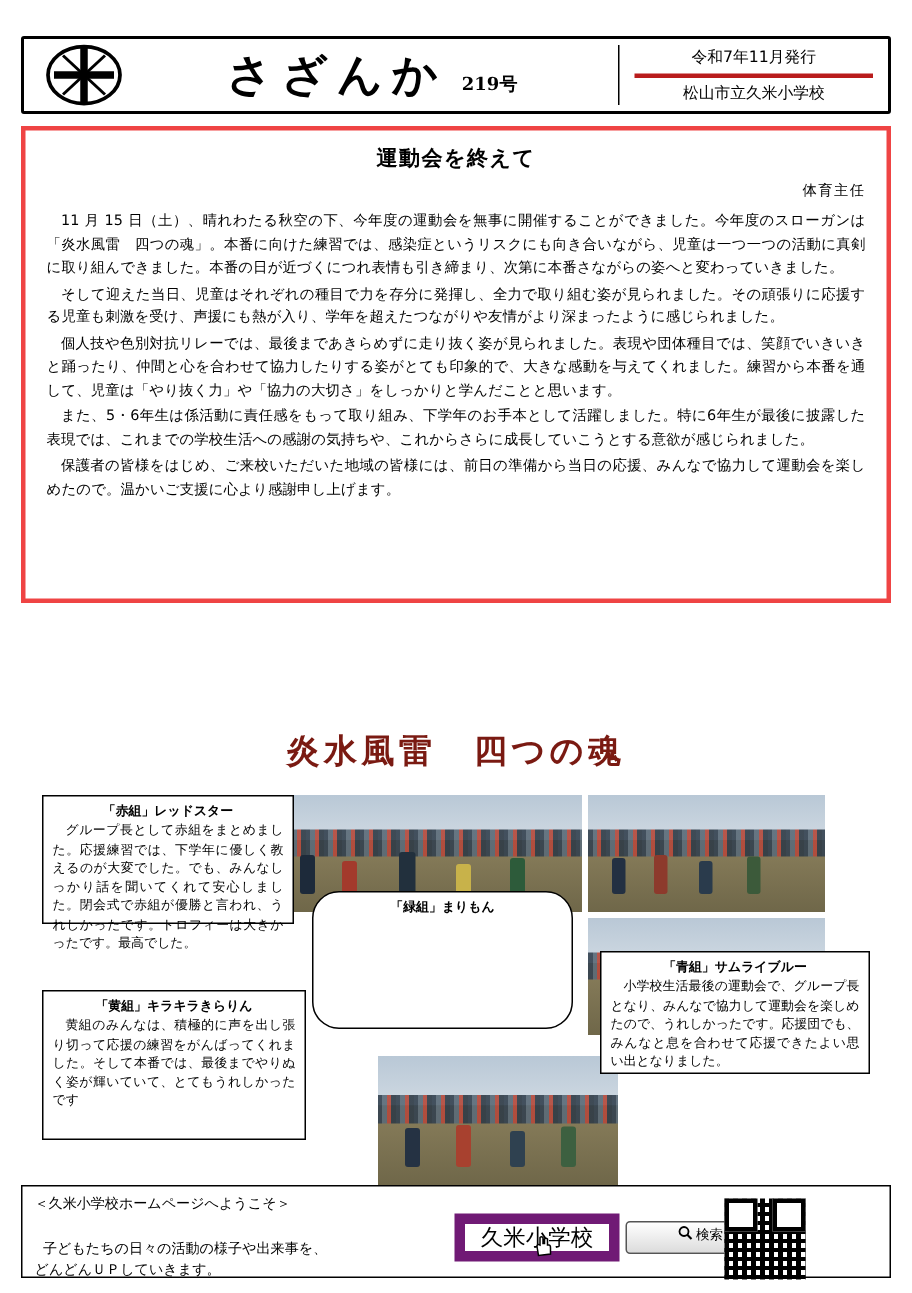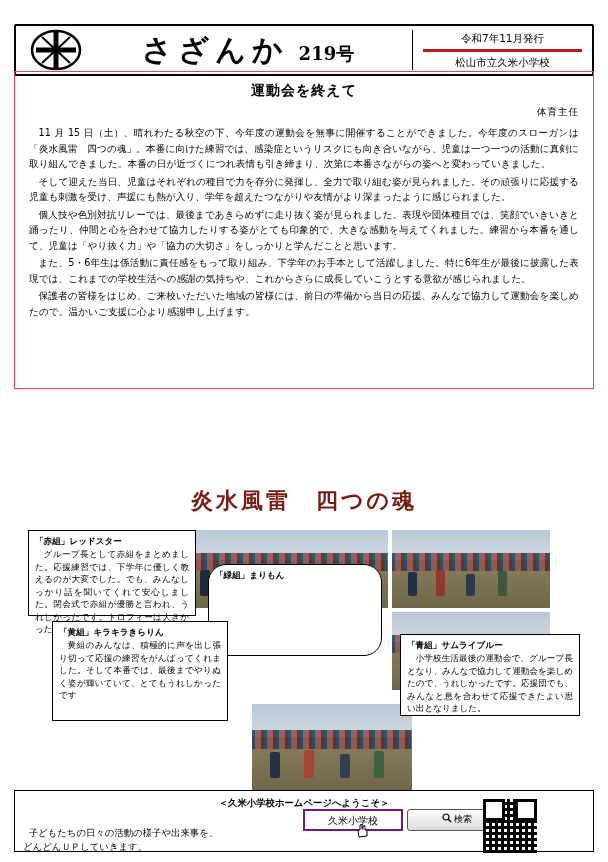--- a/index.html
+++ b/index.html
@@ -28,36 +28,36 @@
   .mast-title{
     flex:1;display:flex;align-items:baseline;justify-content:center;
     gap:10px;
   }
   .mast-title .name{
     font-family:"DejaVu Serif","Liberation Serif",serif;
     font-size:30px;font-weight:bold;letter-spacing:6px;
   }
   .mast-title .issue{
     font-family:"DejaVu Serif","Liberation Serif",serif;
-    font-size:18px;font-weight:bold;
+    font-size:12px;font-weight:bold;
   }
   .mast-right{
     width:170px;margin-right:10px;
     border-left:1px solid #000;
     padding-left:10px;
     text-align:center;
     font-size:10.5px;line-height:1.55;
     box-sizing:border-box;
   }
   .mast-right .line1{border-bottom:3px solid #b91c1c;padding-bottom:2px;margin-bottom:2px;}
 
   
   .article{
-    position:absolute;left:14px;top:71px;width:580px;height:318px;
-    border:1px solid #ef4444;
+    position:absolute;left:14px;top:84px;width:580px;height:318px;
+    border:3px solid #ef4444;
     box-sizing:border-box;
     padding:10px 14px 8px 14px;
   }
   .article h2{
     margin:0 0 6px 0;
     text-align:center;
     font-size:14px;
     font-family:"DejaVu Serif","Liberation Serif",serif;
     font-weight:bold;
     letter-spacing:1px;
@@ -102,41 +102,41 @@
   .p2{left:392px;top:530px;width:158px;height:78px;}
   .p3{left:392px;top:612px;width:158px;height:78px;}
   .p4{left:252px;top:704px;width:160px;height:86px;}
 
   
   .cmt{
     position:absolute;border:1px solid #000;background:#fff;
     box-sizing:border-box;padding:4px 6px;
     font-size:8.6px;line-height:1.45;
   }
-  .cmt .title{font-weight:bold;margin-bottom:1px;}
+  .cmt .title{font-weight:bold;margin-bottom:1px;text-align:center;}
   .cmt p{margin:0;text-indent:1em;text-align:justify;}
   .c-red{left:28px;top:530px;width:168px;height:86px;}
-  .c-green{left:208px;top:564px;width:174px;height:92px;border-radius:18px;}
+  .c-green{left:208px;top:594px;width:174px;height:92px;border-radius:18px;}
   .c-blue{left:400px;top:634px;width:180px;height:82px;}
-  .c-yellow{left:28px;top:621px;width:176px;height:100px;margin-left:24px;}
+  .c-yellow{left:28px;top:660px;width:176px;height:100px;}
 
   
   .footer{
     position:absolute;left:14px;top:790px;width:580px;height:62px;
     border:1px solid #000;box-sizing:border-box;padding:5px 8px;
     font-size:9.4px;line-height:1.5;
   }
-  .footer .f-title{font-weight:bold;text-align:center;}
+  .footer .f-title{font-weight:normal;}
   .footer .f-line{text-indent:0.6em;margin-top:16px;}
   .searchrow{
     position:absolute;left:288px;top:18px;display:flex;align-items:center;gap:4px;
   }
   .searchbox{
-    width:96px;height:18px;border:2px solid #701a75;background:#fff;
-    display:flex;align-items:center;justify-content:center;font-size:10px;
+    width:96px;height:18px;border:7px solid #701a75;background:#fff;
+    display:flex;align-items:center;justify-content:center;font-size:15px;
   }
   .searchbtn{
     width:62px;height:20px;border:1px solid #555;border-radius:3px;
     background:linear-gradient(#fff,#dcdcdc);
     display:flex;align-items:center;justify-content:center;gap:2px;
     font-size:9px;
     padding-left:18px;
   }
   .qr{
     position:absolute;left:468px;top:8px;width:54px;height:54px;

